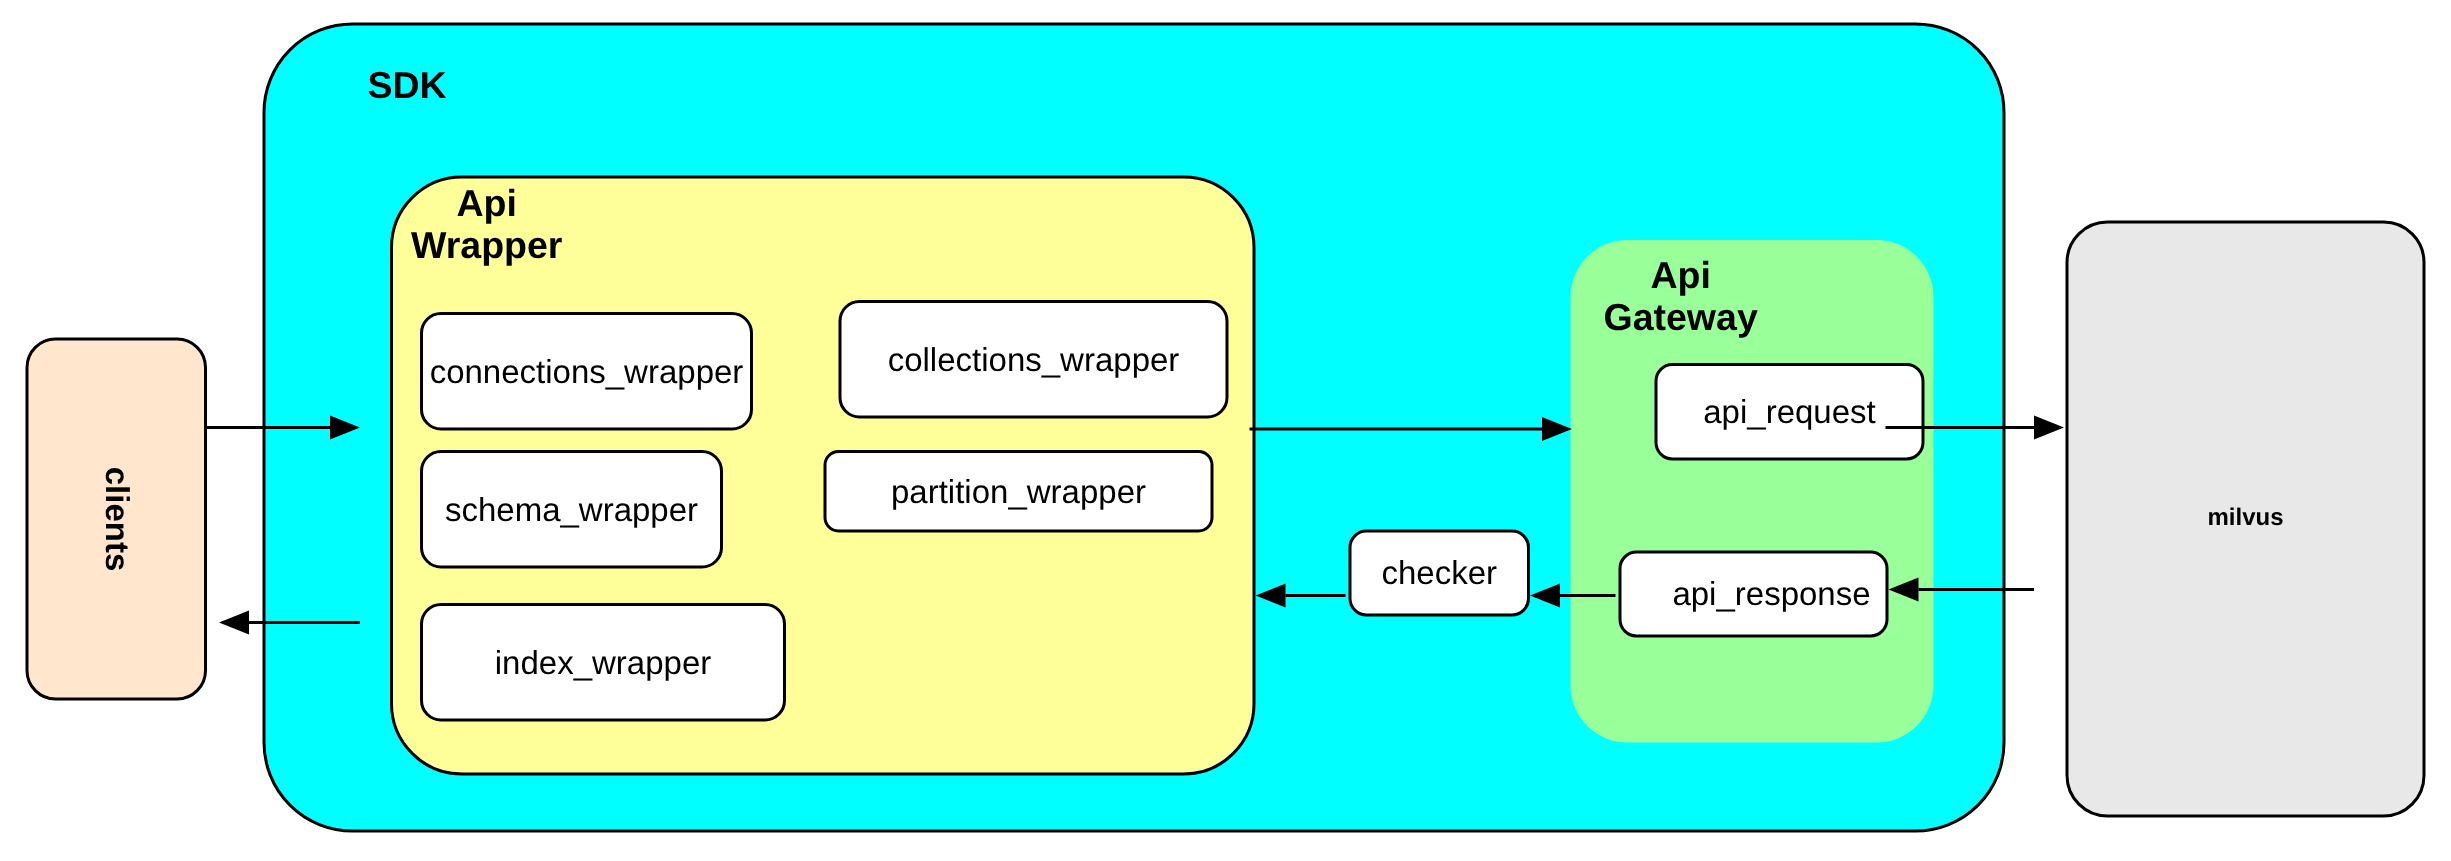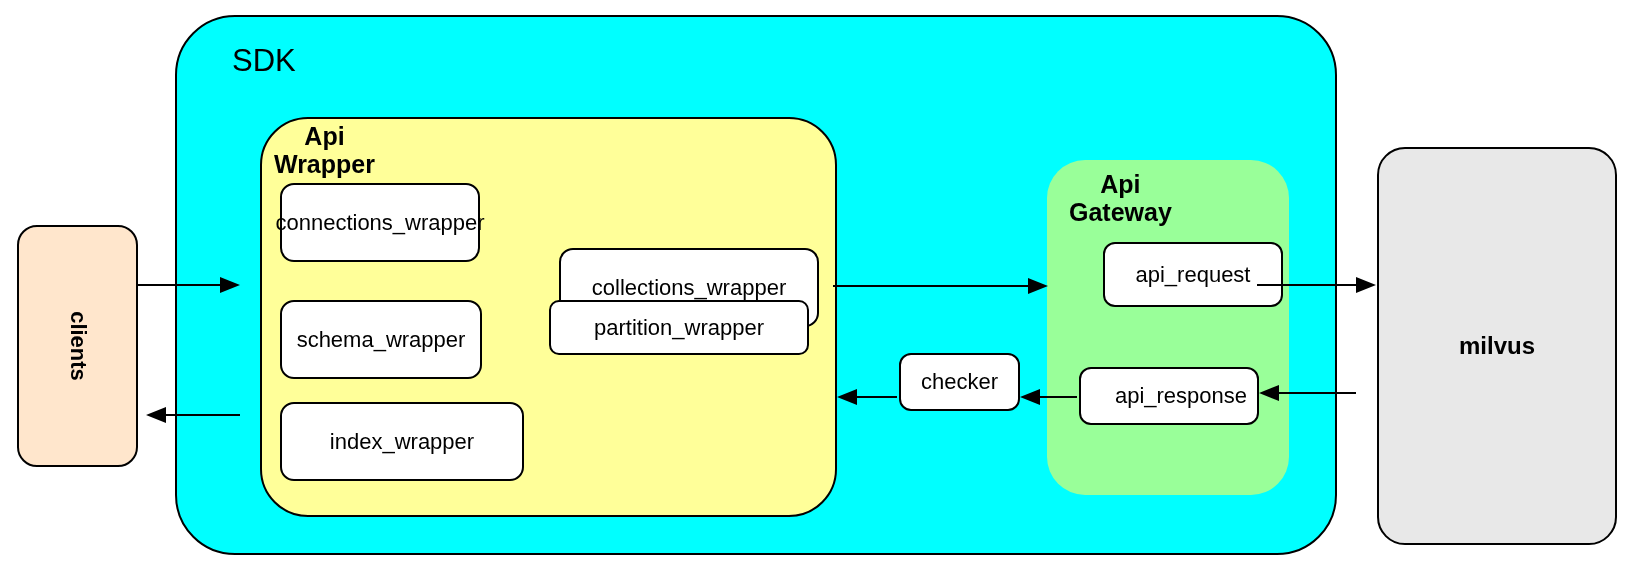--- a/index.html
+++ b/index.html
@@ -7,43 +7,43 @@
     position:relative;width:1634px;height:574px;background:#ffffff;overflow:hidden;
     font-family:"Liberation Sans", sans-serif;color:#000;
   }
   .shape{position:absolute;box-sizing:border-box;border:2.5px solid #000;}
   
   .clients{left:17px;top:225px;width:121px;height:242px;background:#FFE6CC;border-radius:20px;
     display:flex;align-items:center;justify-content:center;}
   .clients .lbl{transform:rotate(90deg);font-weight:bold;font-size:22px;white-space:nowrap;}
   
   .sdk{left:175px;top:15px;width:1162px;height:540px;background:#00FFFF;border-radius:60px;}
-  .sdk-label{position:absolute;left:55px;top:26px;font-weight:normal;font-size:31px;}
+  .sdk-label{position:absolute;left:68px;top:26px;font-weight:bold;font-size:25px;}
   
   .wrapper{position:absolute;left:83px;top:100px;width:577px;height:400px;background:#FFFF99;border-radius:48px;border:2.5px solid #000;box-sizing:border-box;}
   .wrapper-label{position:absolute;left:12px;top:3px;font-weight:bold;font-size:25px;line-height:28px;text-align:center;}
   .node{position:absolute;box-sizing:border-box;border:2.5px solid #000;background:#ffffff;border-radius:14px;
     display:flex;align-items:center;justify-content:center;font-size:22px;white-space:nowrap;}
-  .m-conn{left:18px;top:64px;width:200px;height:79px;}
-  .m-coll{left:297px;top:81px;width:260px;height:79px;margin-top:48px;}
+  .m-conn{left:18px;top:89px;width:222px;height:79px;}
+  .m-coll{left:297px;top:81px;width:260px;height:79px;}
   .m-schema{left:18px;top:181px;width:202px;height:79px;}
   .m-part{left:287px;top:181px;width:260px;height:55px;border-radius:10px;}
   .m-index{left:18px;top:283px;width:244px;height:79px;}
   .m-util{left:297px;top:283px;width:260px;height:77px;}
   
   .checker{left:722px;top:336px;width:121px;height:58px;border-radius:12px;}
   
   .gateway{position:absolute;left:870px;top:143px;width:242px;height:335px;background:#99FF99;border-radius:38px;}
   .gateway-label{position:absolute;left:22px;top:10px;font-weight:bold;font-size:25px;line-height:28px;text-align:center;}
   .g-req{left:32px;top:82px;width:180px;height:65px;border-radius:12px;margin-left:24px;}
   .g-resp{left:32px;top:207px;width:180px;height:58px;border-radius:12px;padding-left:24px;}
   
   .milvus{left:1377px;top:147px;width:240px;height:398px;background:#E8E8E8;border-radius:28px;
     display:flex;align-items:center;justify-content:center;}
-  .milvus .lbl{font-weight:bold;font-size:24px;}
+  .milvus .lbl{font-weight:bold;font-size:16px;}
   
   .aline{position:absolute;height:2.5px;background:#000;}
   .ahead{position:absolute;width:0;height:0;border-top:8px solid transparent;border-bottom:8px solid transparent;}
   .ahead.right{border-left:20px solid #000;}
   .ahead.left{border-right:20px solid #000;}
 </style>
 </head>
 <body>
 
 <div class="canvas">

